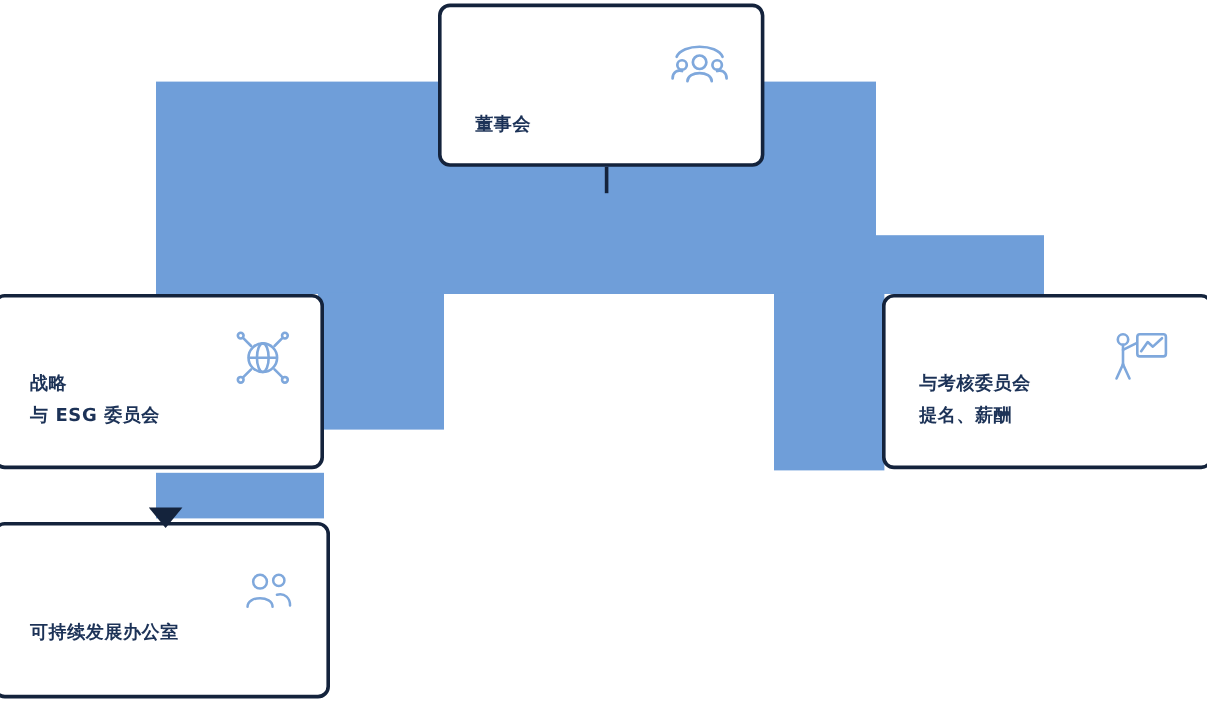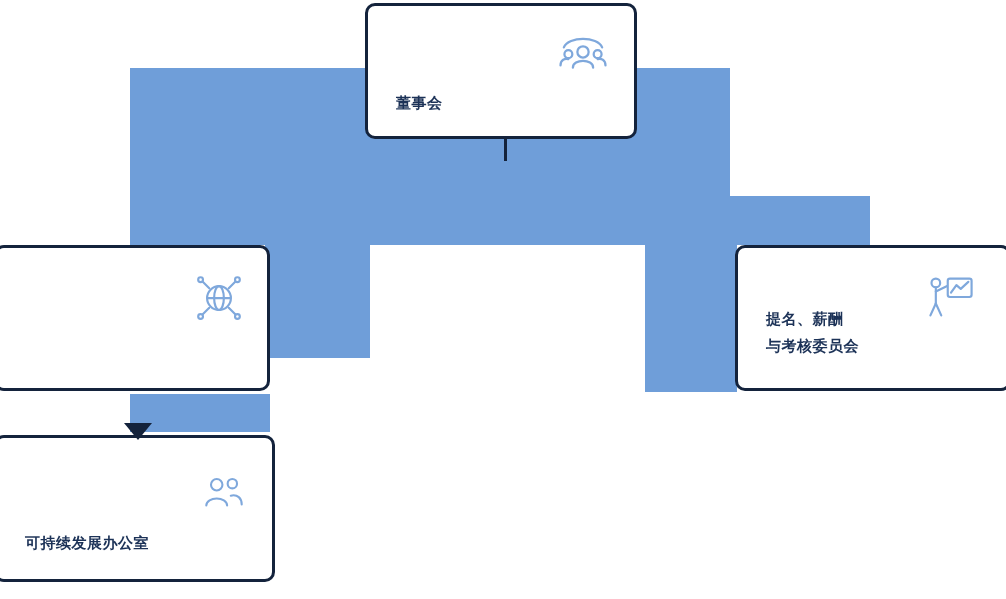--- a/index.html
+++ b/index.html
@@ -84,46 +84,50 @@
         <path d="M33 16 L39 10"></path>
           <circle cx="41" cy="8" r="2.2"></circle>
         <path d="M15 16 L9 10"></path>
           <circle cx="7" cy="8" r="2.2"></circle>
         <path d="M33 34 L39 40"></path>
           <circle cx="41" cy="42" r="2.2"></circle>
         <path d="M15 34 L9 40"></path>
           <circle cx="7" cy="42" r="2.2"></circle>
       </svg>
     </span>
+    <span class="label" style="top:58px;">
+      <span style="display:block">战略</span>
+      <span style="display:block">与 ESG 委员会</span>
+    </span>
   </div>
 
 
   <div class="card card-nomination">
     <span class="icon" style="left:187px;top:23px;">
       <svg width="52" height="52" viewBox="0 0 48 48" fill="none" stroke="currentColor" stroke-width="2" stroke-linecap="round" stroke-linejoin="round">
         <rect x="21" y="7" width="22" height="17" rx="2"></rect>
         <path d="M24 20 L29 13 L33 16.5 L40 10"></path>
         <circle cx="10" cy="11" r="4"></circle>
         <path d="M10 15 V30"></path>
         <path d="M10 19 L20 14"></path>
         <path d="M10 30 L5 41"></path>
         <path d="M10 30 L15 41"></path>
       </svg>
     </span>
     <span class="label" style="top:58px;">
+      <span style="display:block">与考核委员会</span>
       <span style="display:block">提名、薪酬</span>
-      <span style="display:block">与考核委员会</span>
     </span>
   </div>
 
   <div class="card card-office">
     <span class="icon" style="left:202px;top:31px;">
       <svg width="50" height="46" viewBox="0 0 48 44" fill="none" stroke="currentColor" stroke-width="2" stroke-linecap="round" stroke-linejoin="round">
         <circle cx="17" cy="15" r="5.5"></circle>
         <path d="M7 35 C7 26 27 26 27 35"></path>
         <circle cx="32" cy="14" r="4.5"></circle>
         <path d="M30.5 25.5 C37 24 41 28 41 34"></path>
       </svg>
     </span>
-    <span class="label" style="top:92px;">可持续发展办公室</span>
+    <span class="label" style="top:76px;">可持续发展办公室</span>
   </div>
 
 </div>
 
 </body></html>

